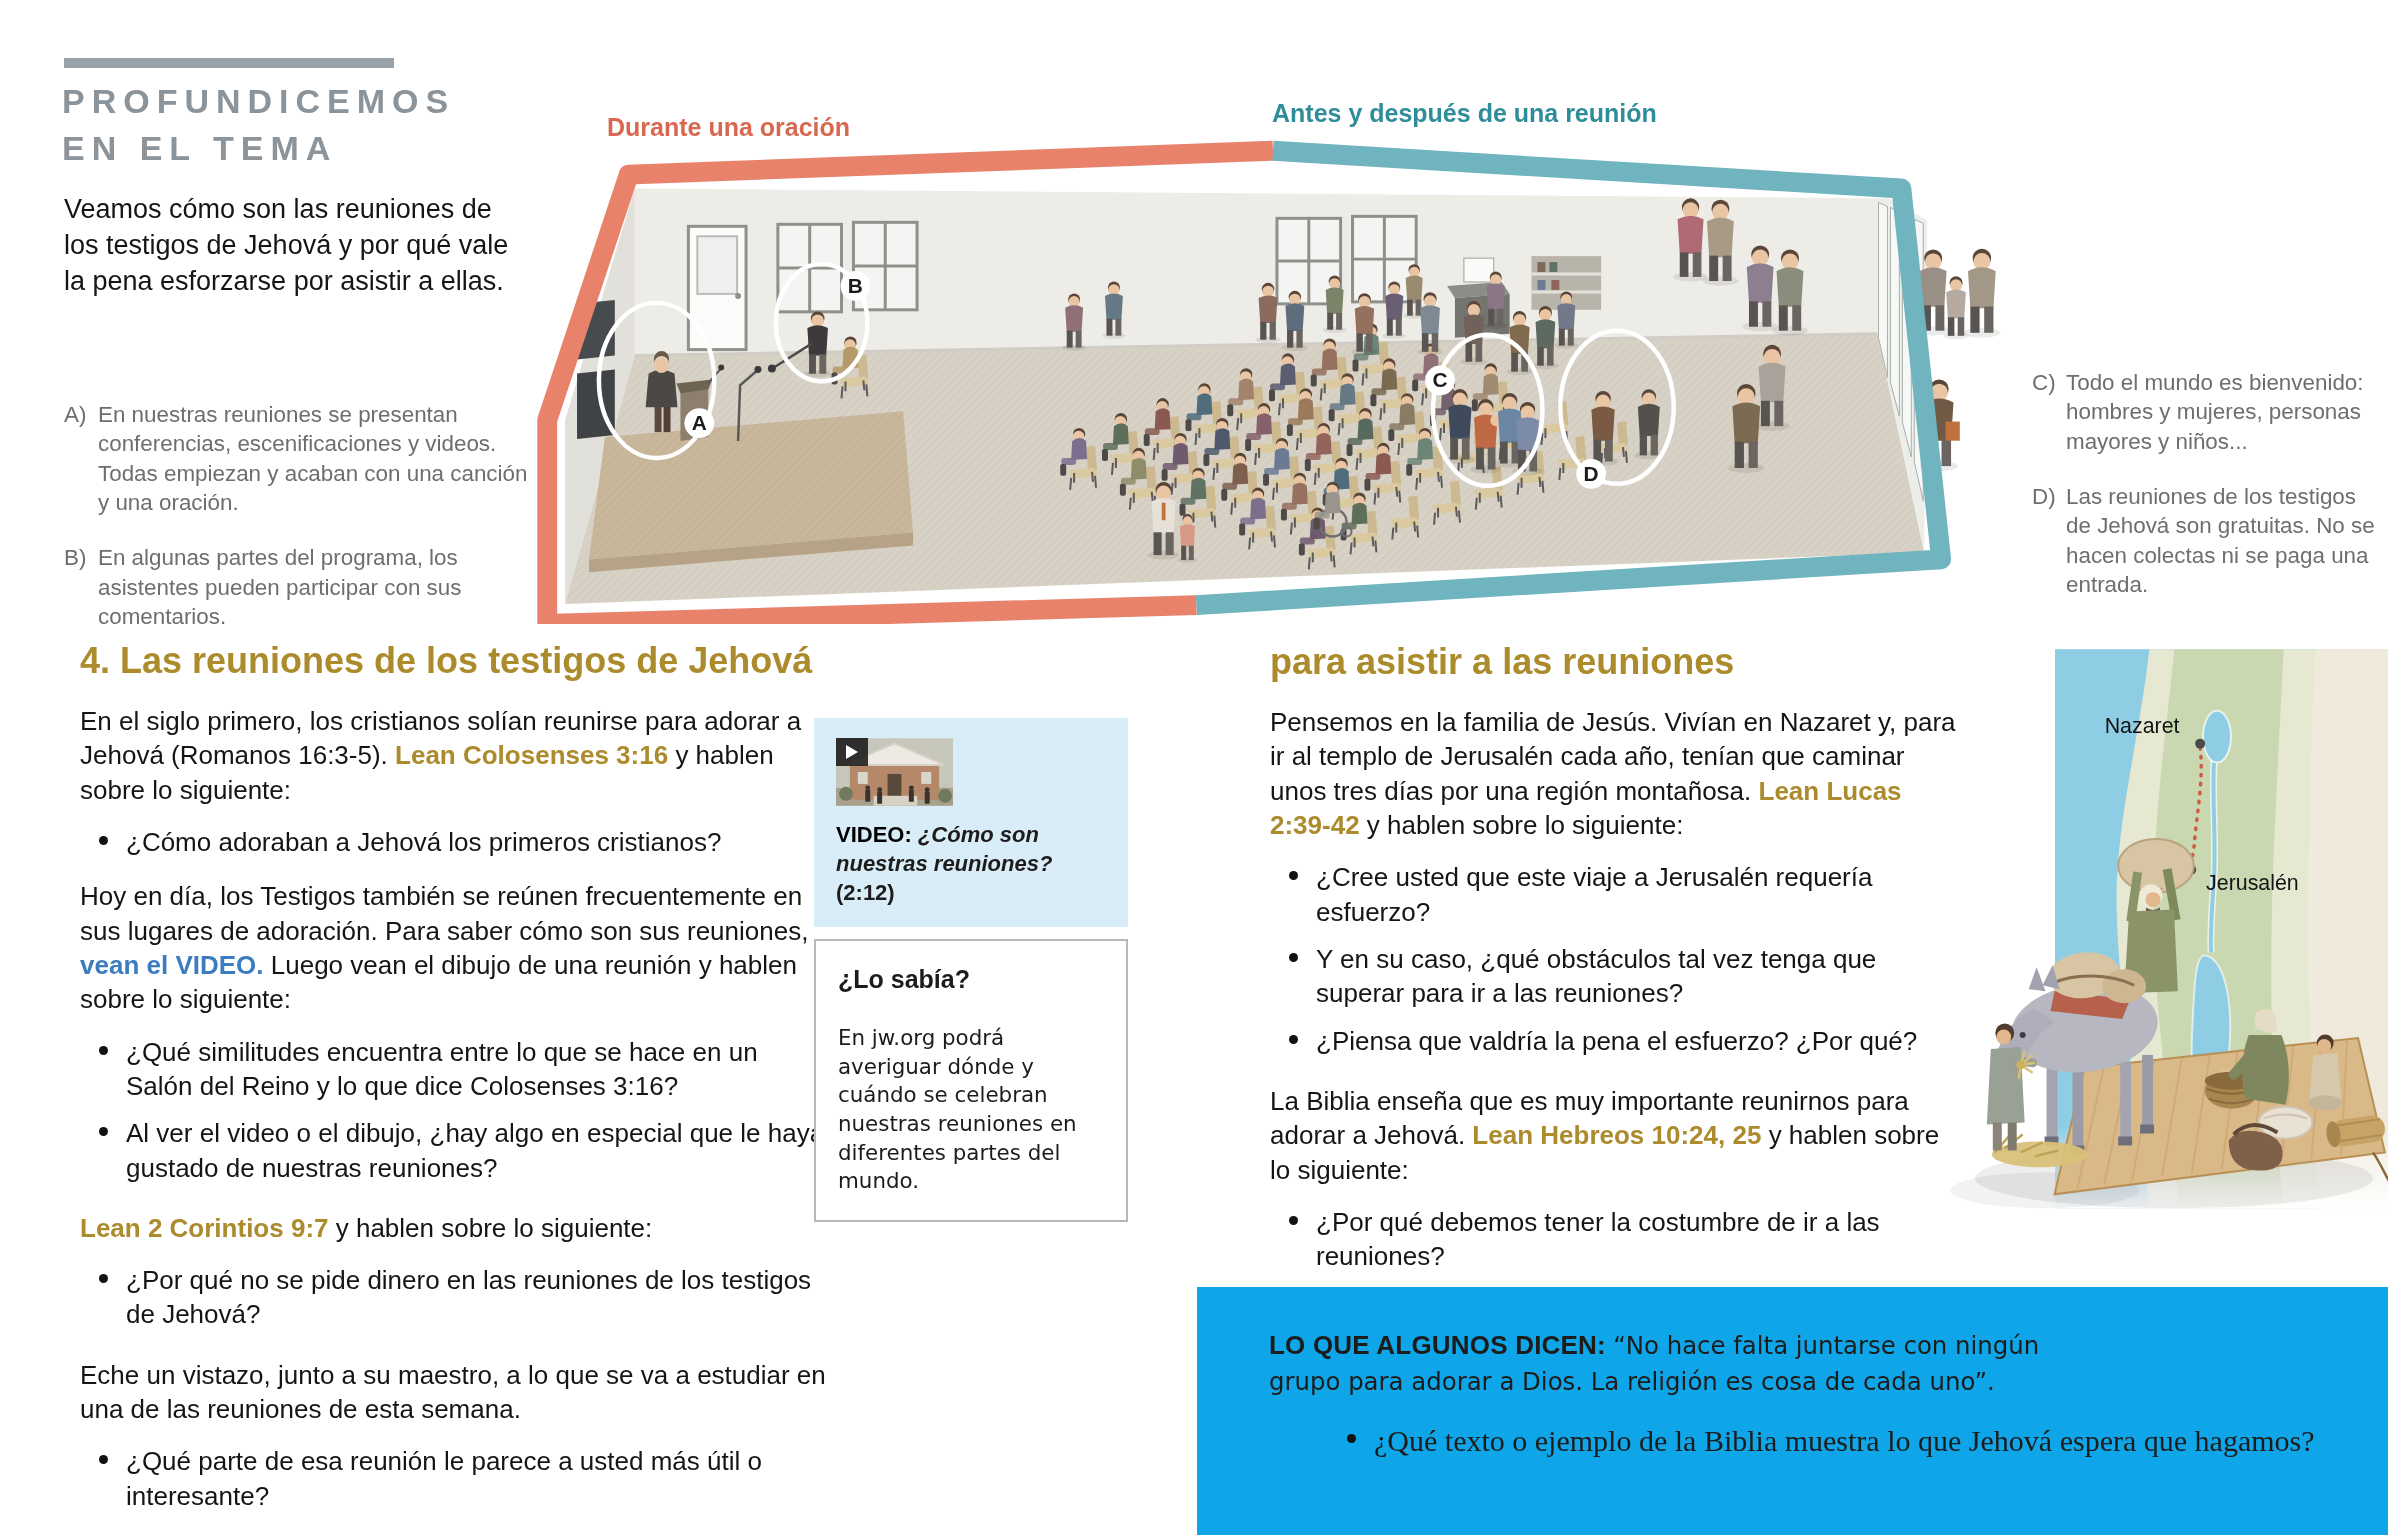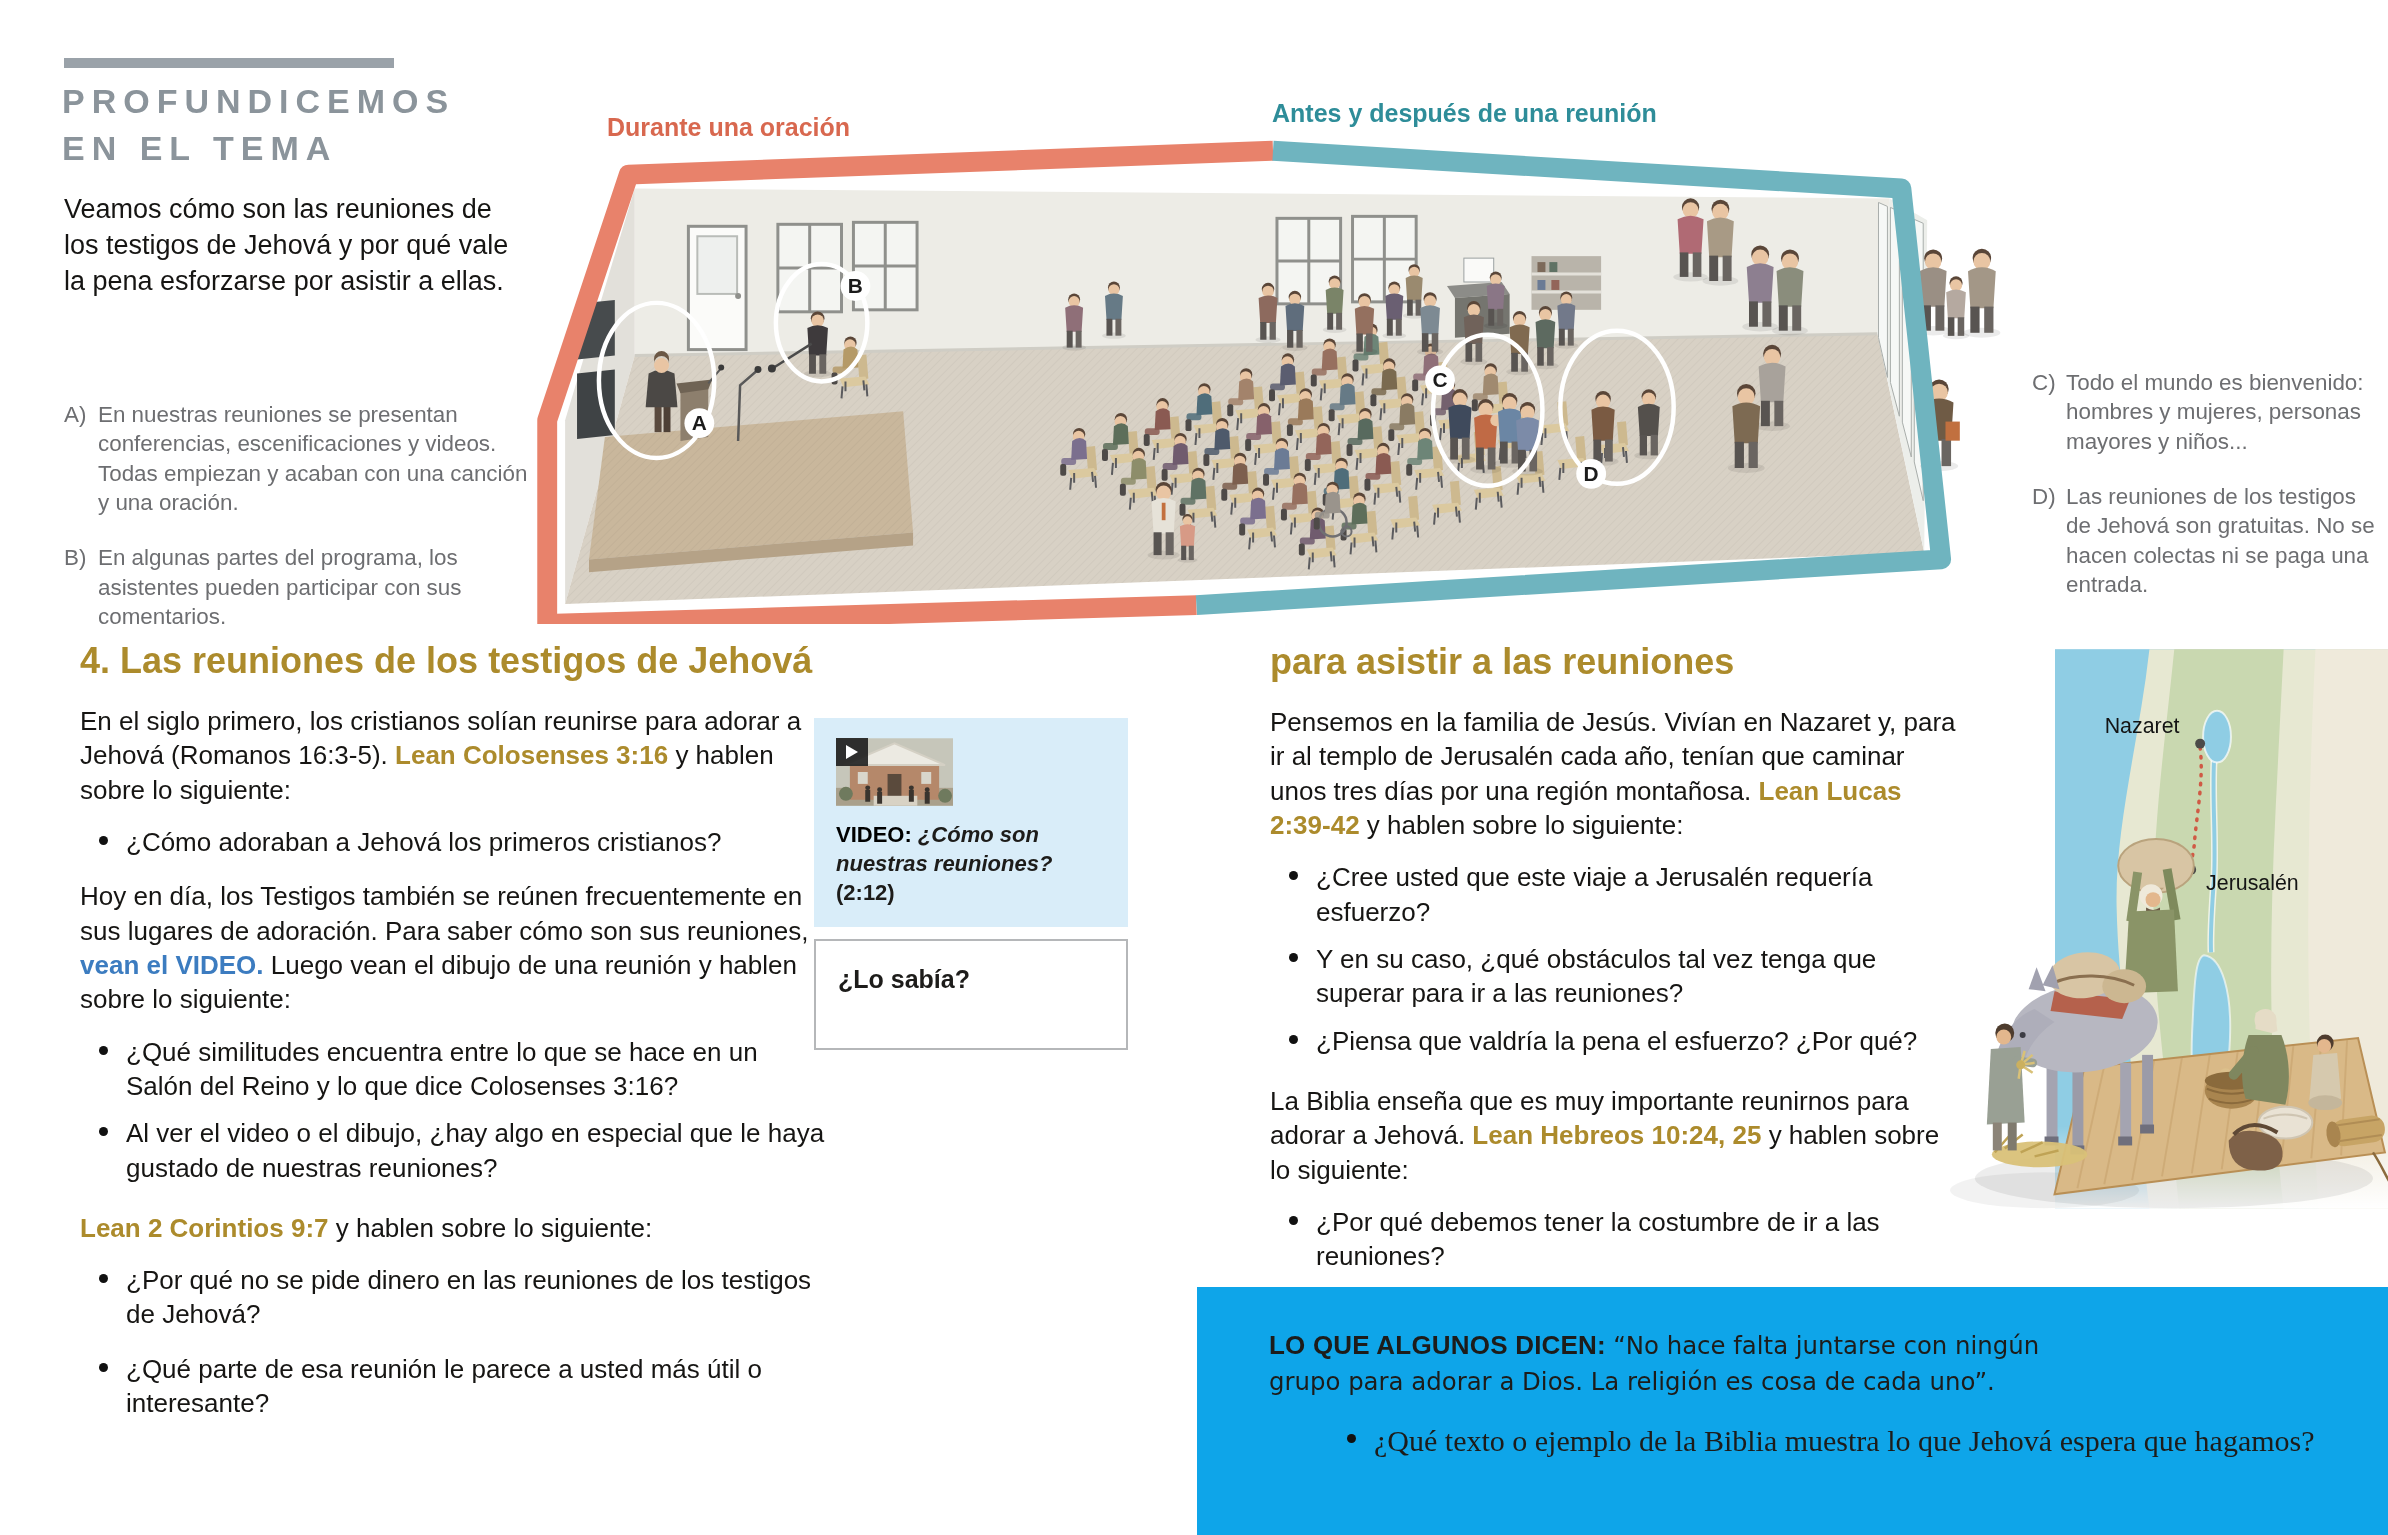--- a/index.html
+++ b/index.html
@@ -410,20 +410,21 @@
   </ul>
   <p><span>Hoy en día, los Testigos también se reúnen frecuentemente en sus lugares de adoración. Para saber cómo son sus reuniones, </span><span class="bluelink">vean el VIDEO.</span><span> Luego vean el dibujo de una reunión y hablen sobre lo siguiente:</span></p>
   <ul class="blist">
     <li><span>¿Qué similitudes encuentra entre lo que se hace en un Salón del Reino y lo que dice Colosenses 3:16?</span></li>
     <li><span>Al ver el video o el dibujo, ¿hay algo en especial que le haya gustado de nuestras reuniones?</span></li>
   </ul>
   <p class="gap"><span class="goldlink">Lean 2 Corintios 9:7</span><span> y hablen sobre lo siguiente:</span></p>
   <ul class="blist">
     <li><span>¿Por qué no se pide dinero en las reuniones de los testigos de Jehová?</span></li>
   </ul>
+  <p class="gap">Eche un vistazo, junto a su maestro, a lo que se va a estudiar en una de las reuniones de esta semana.</p>
   <ul class="blist">
     <li><span>¿Qué parte de esa reunión le parece a usted más útil o interesante?</span></li>
   </ul>
 </div>
 
 <div class="abs videobox">
   <div class="thumb">
     <svg width="117" height="68" viewBox="0 0 118 68">
       <rect width="118" height="68" fill="#c6c6ba"></rect>
       <rect x="0" y="50" width="118" height="18" fill="#a9a08c"></rect>
@@ -450,20 +451,21 @@
   </div>
   <div class="vcap">
     <span class="vlabel">VIDEO:</span>
     <span class="vtitle">¿Cómo son nuestras reuniones?</span>
     <span class="vdur">(2:12)</span>
   </div>
 </div>
 
 <div class="abs losabia">
   <p class="t">¿Lo sabía?</p>
+  <p class="b">En jw.org podrá averiguar dónde y cuándo se celebran nuestras reuniones en diferentes partes del mundo.</p>
 </div>
 
 <div class="abs sec sec5">
   <h2>
     <span style="display:block">para asistir a las reuniones</span>
   </h2>
   <p><span>Pensemos en la familia de Jesús. Vivían en Nazaret y, para ir al templo de Jerusalén cada año, tenían que caminar unos tres días por una región montañosa. </span><span class="goldlink">Lean Lucas 2:39-42</span><span> y hablen sobre lo siguiente:</span></p>
   <ul class="blist">
     <li><span>¿Cree usted que este viaje a Jerusalén requería esfuerzo?</span></li>
     <li><span>Y en su caso, ¿qué obstáculos tal vez tenga que superar para ir a las reuniones?</span></li>

